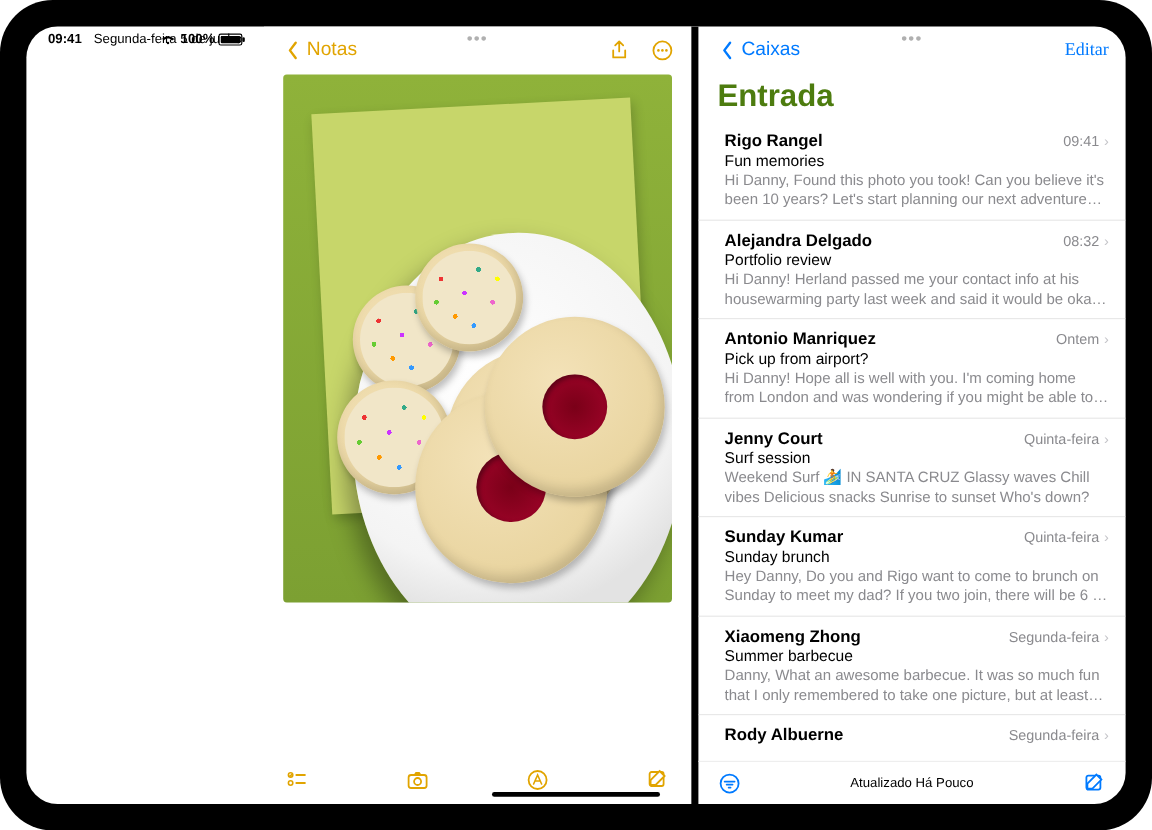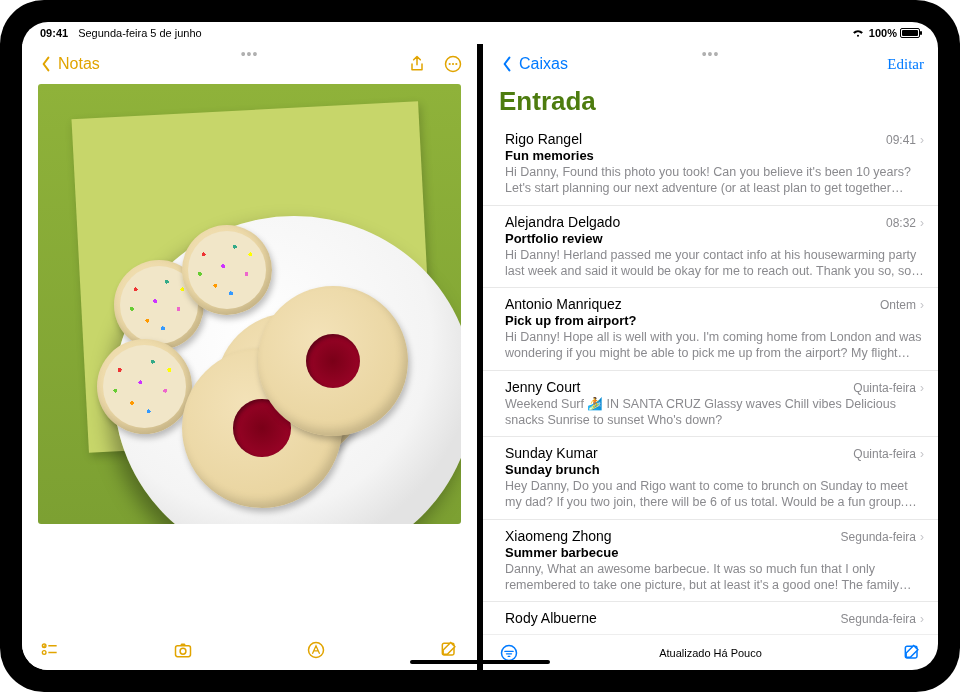--- a/index.html
+++ b/index.html
@@ -19,21 +19,21 @@
     padding: 22px;
   }
   .screen {
     background: #fff;
     width: 100%;
     height: 100%;
     border-radius: 26px;
     overflow: hidden;
     position: relative;
     display: flex;
-    flex-direction: column;
+    flex-direction: row;
   }
   .statusbar {
     height: 22px;
     display: flex;
     align-items: center;
     font-size: 11px;
     font-weight: 600;
     padding: 0 18px;
     position: relative;
   }
@@ -110,24 +110,24 @@
     height:40px; display:flex; align-items:center; justify-content:space-between; padding:0 18px;
   }
   .notes-toolbar .icon { color:#e1a400; }
   
   .mail-nav { height:40px; display:flex; align-items:center; justify-content:space-between; padding:0 14px; color:#007aff; font-size:15px; }
   .mail-title { font-size:26px; font-weight:800; padding:2px 16px 6px; color:#4d7c0f; }
   .mail-list { flex:1; overflow:hidden; }
   .msg { padding:8px 14px 8px 22px; border-bottom:1px solid #e8e8e8; position:relative; cursor:pointer; }
   .msg:last-child { border-bottom: none; }
   .msg .row1 { display:flex; justify-content:space-between; align-items:baseline; }
-  .msg .sender { font-size:14px; font-weight:400; }
+  .msg .sender { font-size:14px; font-weight:700; }
   .msg .meta { font-size:12px; color:#8a8a8e; display:flex; align-items:center; gap:4px; white-space:nowrap; }
   .msg .chev { color:#c5c5c9; }
-  .msg .subject { font-size:13px; font-weight:700; color:#000; margin-top:1px; }
+  .msg .subject { font-size:13px; font-weight:400; color:#000; margin-top:1px; }
   .msg .preview { font-size:12.5px; color:#8a8a8e; line-height:1.3; margin-top:1px;
     display:-webkit-box; -webkit-line-clamp:2; -webkit-box-orient:vertical; overflow:hidden; }
   .mail-toolbar { height:36px; display:flex; align-items:center; justify-content:space-between; padding:16px 16px; font-size:11px; color:#000; border-top:1px solid #eee; }
   .mail-toolbar .icon { color:#007aff; }
   .home-indicator {
     position:absolute; bottom:6px; left:50%; transform:translateX(-50%);
     width:140px; height:4px; background:#000; border-radius:3px;
   }
   svg { display:block; }
 </style>
@@ -292,20 +292,21 @@
               <div class="preview">Hi Danny! Hope all is well with you. I'm coming home from London and was wondering if you might be able to pick me up from the airport? My flight lan…</div>
             </div>
             <div class="msg">
               <div class="row1">
                 <span class="sender">Jenny Court</span>
                 <span class="meta">
                   <span>Quinta-feira</span>
                   <span class="chev">›</span>
                 </span>
               </div>
+              <div class="subject">Surf session</div>
               <div class="preview">Weekend Surf 🏄 IN SANTA CRUZ Glassy waves Chill vibes Delicious snacks Sunrise to sunset Who's down?</div>
             </div>
             <div class="msg">
               <div class="row1">
                 <span class="sender">Sunday Kumar</span>
                 <span class="meta">
                   <span>Quinta-feira</span>
                   <span class="chev">›</span>
                 </span>
               </div>

